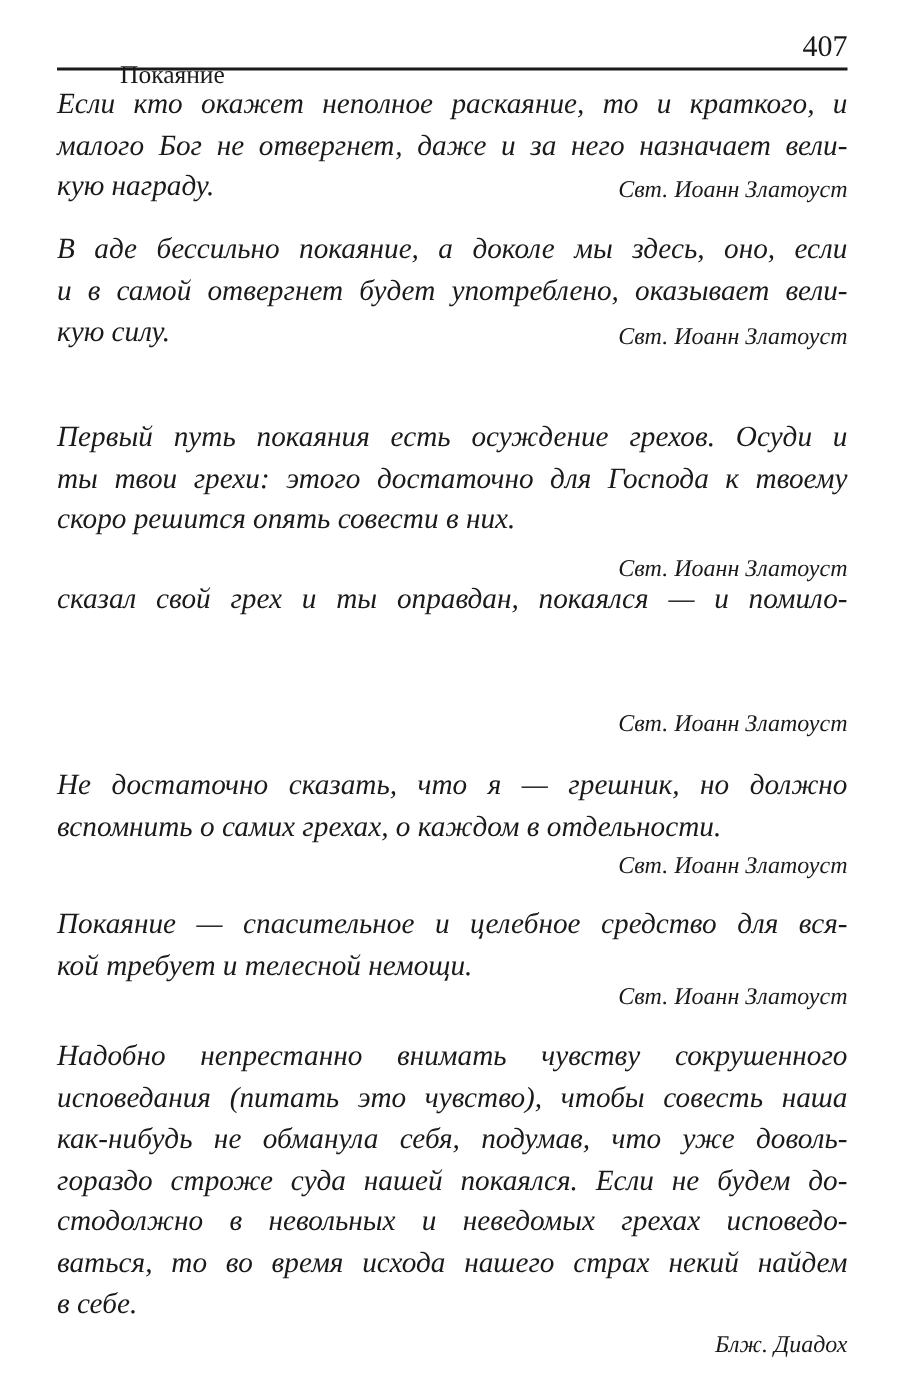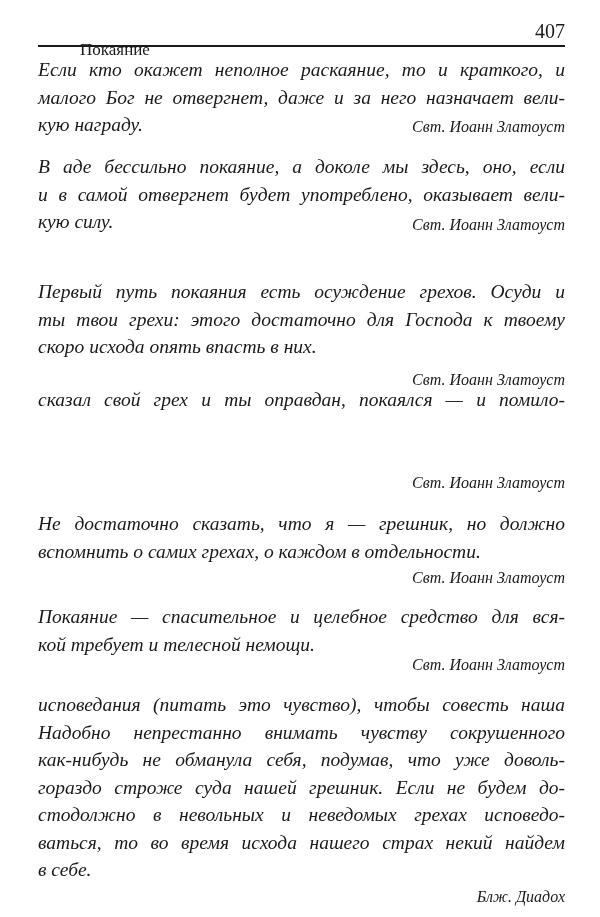--- a/index.html
+++ b/index.html
@@ -90,21 +90,21 @@
 <div class="quote" style="top:153px;">
   <span class="line">В аде бессильно покаяние, а доколе мы здесь, оно, если</span>
   <span class="line">и в самой отвергнет будет употреблено, оказывает вели-</span>
   <span class="line last">кую силу.</span>
   <span class="attr" style="top:62px;">Свт. Иоанн Златоуст</span>
 </div>
 
 <div class="quote" style="top:254px;margin-top:24px;">
   <span class="line">Первый путь покаяния есть осуждение грехов. Осуди и</span>
   <span class="line">ты твои грехи: этого достаточно для Господа к твоему</span>
-  <span class="line last">скоро исхода опять впасть в них.</span>
+  <span class="line last">скоро решится опять совести в них.</span>
   <span class="attr" style="top:92px;">Свт. Иоанн Златоуст</span>
 </div>
 
 <div class="quote" style="top:386px;">
   <span class="line">сказал свой грех и ты оправдан, покаялся — и помило-</span>
   <span class="attr" style="top:87px;">Свт. Иоанн Златоуст</span>
 </div>
 
 <div class="quote" style="top:510px;">
   <span class="line">Не достаточно сказать, что я — грешник, но должно</span>
@@ -112,21 +112,21 @@
   <span class="attr" style="top:58px;">Свт. Иоанн Златоуст</span>
 </div>
 
 <div class="quote" style="top:603px;">
   <span class="line">Покаяние — спасительное и целебное средство для вся-</span>
   <span class="line last">кой требует и телесной немощи.</span>
   <span class="attr" style="top:52px;">Свт. Иоанн Златоуст</span>
 </div>
 
 <div class="quote" style="top:691px;">
+  <span class="line">Надобно непрестанно внимать чувству сокрушенного</span>
   <span class="line">исповедания (питать это чувство), чтобы совесть наша</span>
-  <span class="line">Надобно непрестанно внимать чувству сокрушенного</span>
   <span class="line">как-нибудь не обманула себя, подумав, что уже доволь-</span>
-  <span class="line">гораздо строже суда нашей грешник. Если не будем до-</span>
+  <span class="line">гораздо строже суда нашей покаялся. Если не будем до-</span>
   <span class="line">стодолжно в невольных и неведомых грехах исповедо-</span>
   <span class="line">ваться, то во время исхода нашего страх некий найдем</span>
   <span class="line last">в себе.</span>
   <span class="attr" style="top:196px;">Блж. Диадох</span>
 </div>
 
 </body></html>

